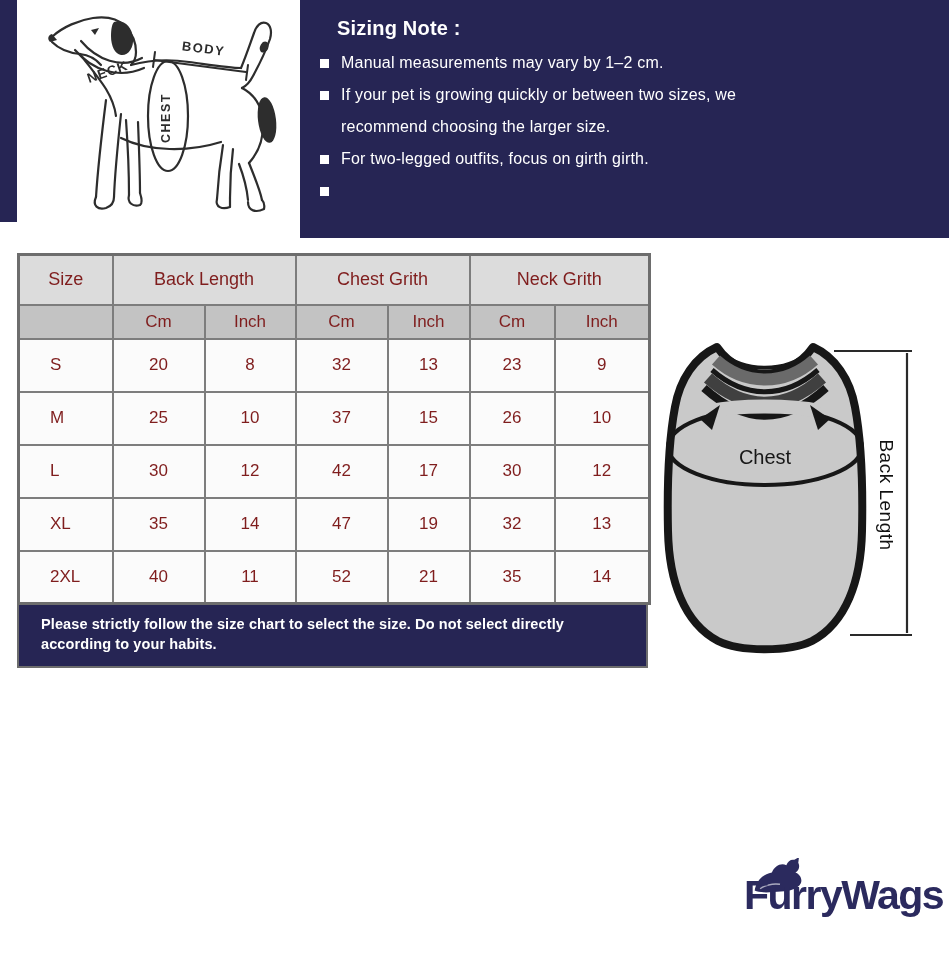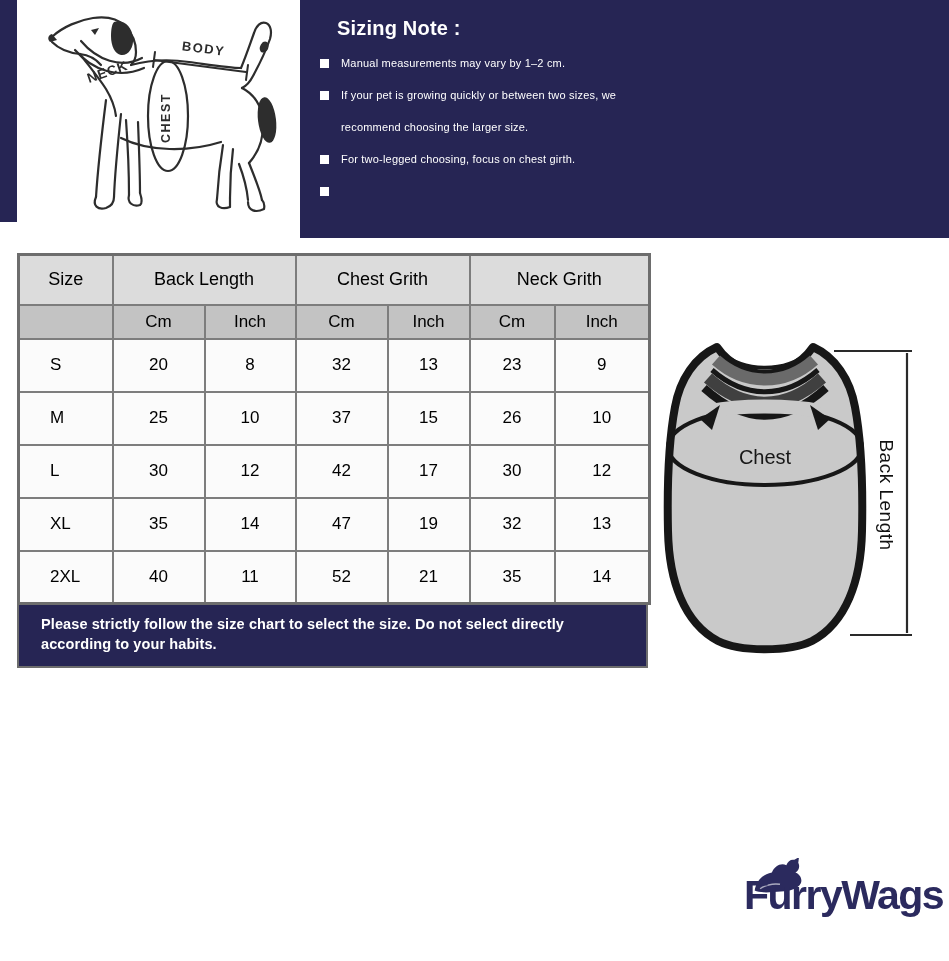--- a/index.html
+++ b/index.html
@@ -13,27 +13,27 @@
   
   .dog-figure { position:absolute; left:17px; top:0; width:288px; height:230px; background:#fff; }
 
   
   .note-box { position:absolute; left:300px; top:0; width:649px; height:238px;
               background:#262554; color:#fff; padding:13px 24px 0 20px; }
   .note-title { font-size:20px; font-weight:bold; margin-left:17px; line-height:30px;
                 margin-bottom:4px; letter-spacing:.2px; }
   .bullet { display:flex; align-items:flex-start; }
   .bullet .sq { width:9px; height:9px; background:#fff; margin:12px 12px 0 0; flex:none; }
-  .bullet .bl { font-size:11px; line-height:32px; letter-spacing:.2px; }
+  .bullet .bl { font-size:16px; line-height:32px; letter-spacing:.2px; }
 
   
   .table-block { position:absolute; left:17px; top:253px; width:631px; }
   .size-table { width:631px; border-collapse:collapse; table-layout:fixed;
                 border:3px solid #6d6d6d; }
-  .size-table th, .size-table td { border:2px solid #7d7d7d; color:#000000;
+  .size-table th, .size-table td { border:2px solid #7d7d7d; color:#7f1d1d;
                 text-align:center; font-weight:normal; overflow:hidden; }
   tr.h1 th { height:50px; background:#dcdcdc; font-size:18px; }
   tr.h2 th { height:34px; background:#c3c3c3; font-size:17px;margin-left:12px; }
   tr.dr td { height:53px; background:#fbfbfb; font-size:17px; }
   td.size-cell { text-align:left; padding-left:30px; }
   .footnote { width:631px; background:#262554; color:#fff; font-size:14.5px;
               font-weight:bold; line-height:19.5px; padding:10px 64px 12px 22px;
               border:2px solid #6d6d6d; border-top:none; letter-spacing:.1px; }
 
   
@@ -115,21 +115,21 @@
     </div>
     <div class="bullet">
       <span class="sq"></span>
       <div>
         <div class="bl">If your pet is growing quickly or between two sizes, we</div>
         <div class="bl">recommend choosing the larger size.</div>
       </div>
     </div>
     <div class="bullet">
       <span class="sq"></span>
-      <div class="bl">For two-legged choosing, focus on chest girth.</div>
+      <div class="bl">For two-legged outfits, focus on girth girth.</div>
     </div>
     <div class="bullet">
       <span class="sq"></span>
     </div>
   </div>
 
   <div class="table-block">
     <table class="size-table">
       <colgroup>
         <col style="width:94px">

